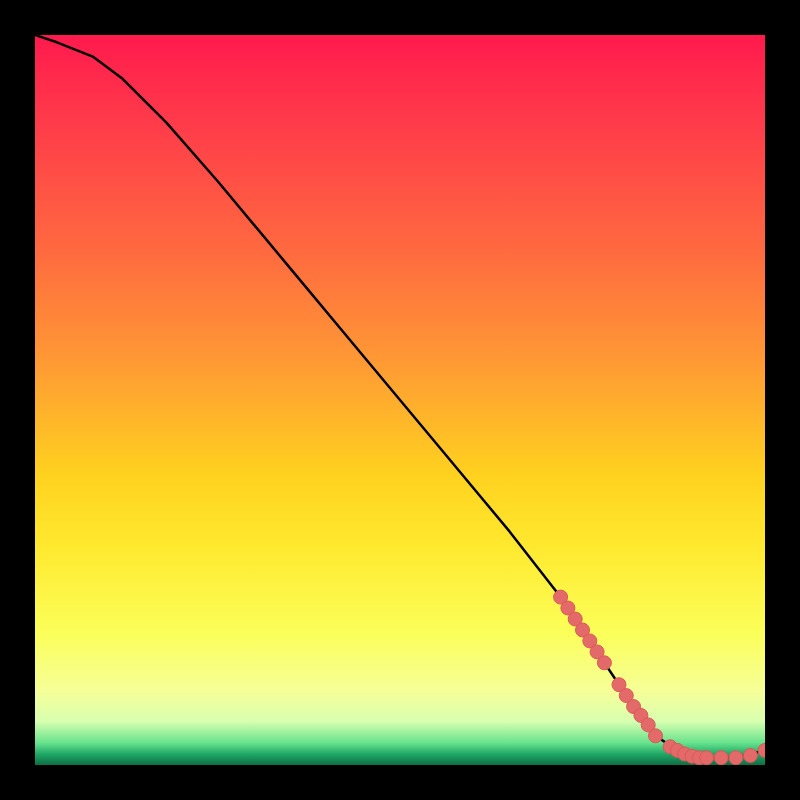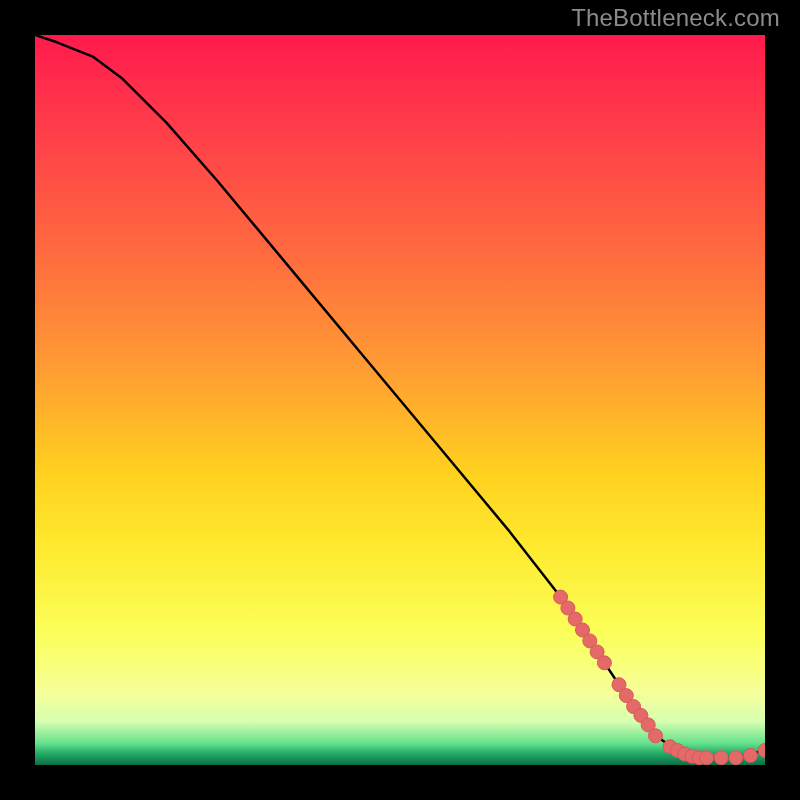--- a/index.html
+++ b/index.html
@@ -56,21 +56,20 @@
     top: 35px;
     width: 730px;
     height: 730px;
     z-index: 5;
   }
 </style>
 </head>
 <body>
 
 <div class="frame">
-  <div class="watermark">TheBottleneck.com</div>
   <div class="plot-area"></div>
   <svg class="overlay" viewBox="0 0 730 730" preserveAspectRatio="none">
     <path id="curve-path" fill="none" stroke="#000000" stroke-width="2.5" stroke-linecap="round" stroke-linejoin="round" d="M0.0 0.0 L21.9 7.3 L58.4 21.9 L87.6 43.8 L131.4 87.6 L182.5 146.0 L255.5 233.6 L328.5 321.2 L401.5 408.8 L474.5 496.4 L525.6 562.1 L569.4 627.8 L598.6 671.6 L620.5 700.8 L642.4 715.4 L671.6 722.7 L700.8 722.7 L730.0 715.4"></path>
     <g id="markers">
         <circle cx="525.6" cy="562.1" r="7" fill="#e46a6a" stroke="#d95858" stroke-width="1"></circle>
         <circle cx="532.9" cy="573.0" r="7" fill="#e46a6a" stroke="#d95858" stroke-width="1"></circle>
         <circle cx="540.2" cy="584.0" r="7" fill="#e46a6a" stroke="#d95858" stroke-width="1"></circle>
         <circle cx="547.5" cy="595.0" r="7" fill="#e46a6a" stroke="#d95858" stroke-width="1"></circle>
         <circle cx="554.8" cy="605.9" r="7" fill="#e46a6a" stroke="#d95858" stroke-width="1"></circle>
         <circle cx="562.1" cy="616.9" r="7" fill="#e46a6a" stroke="#d95858" stroke-width="1"></circle>

